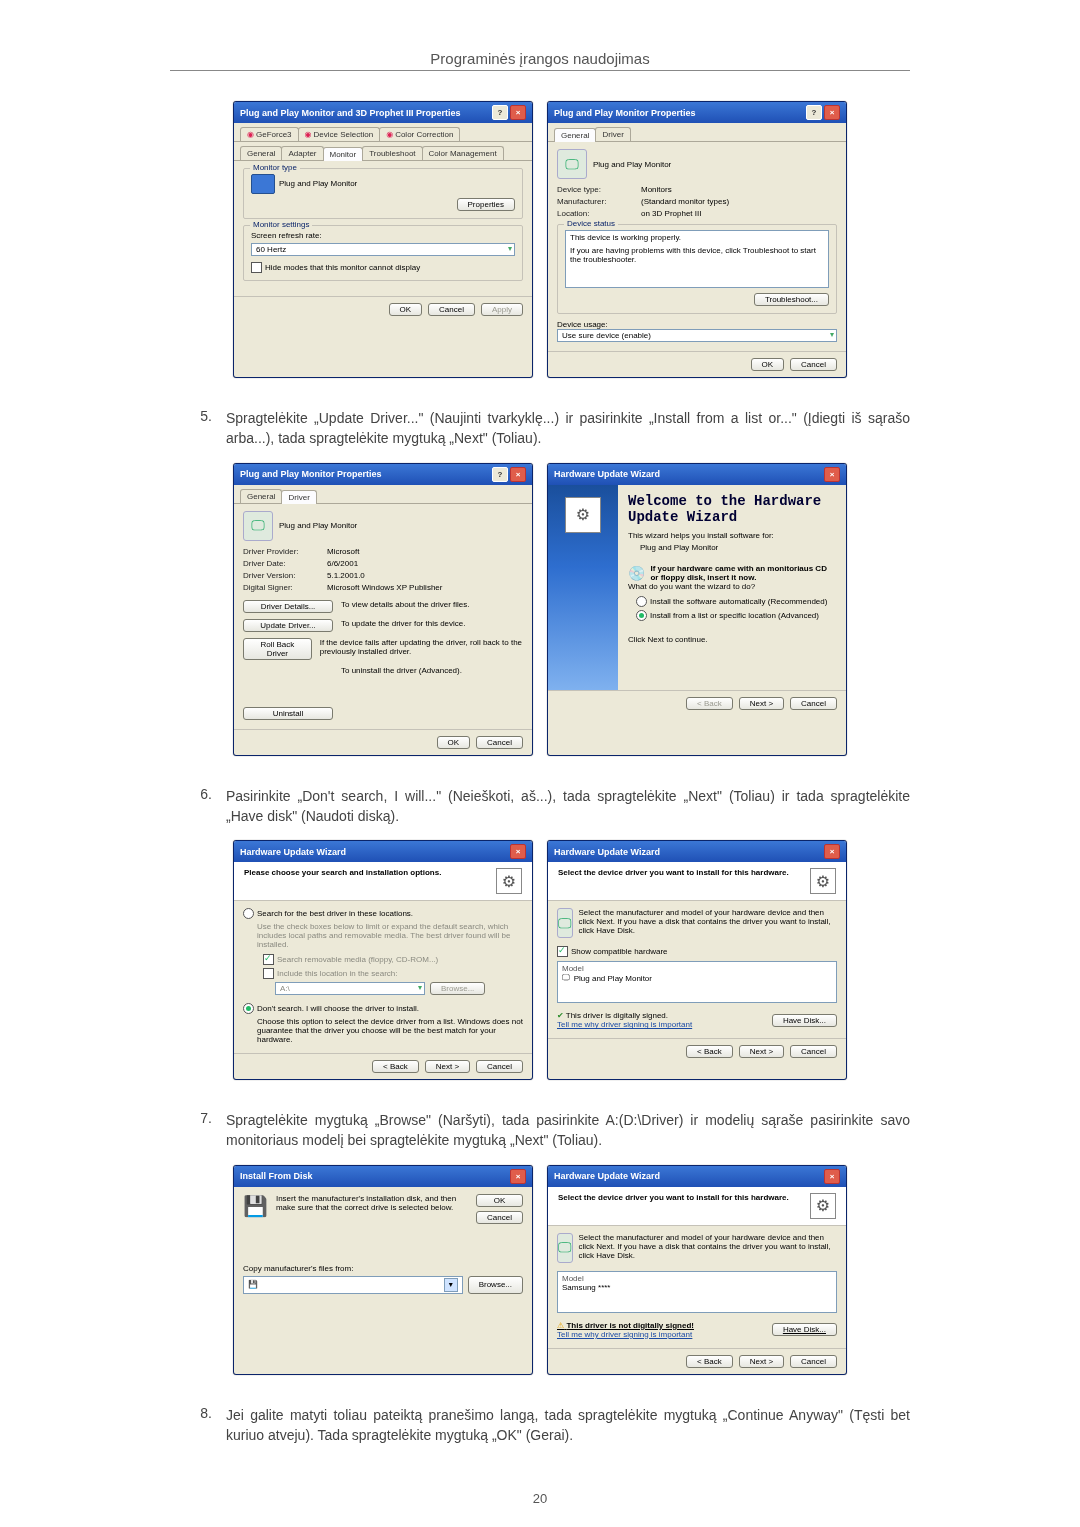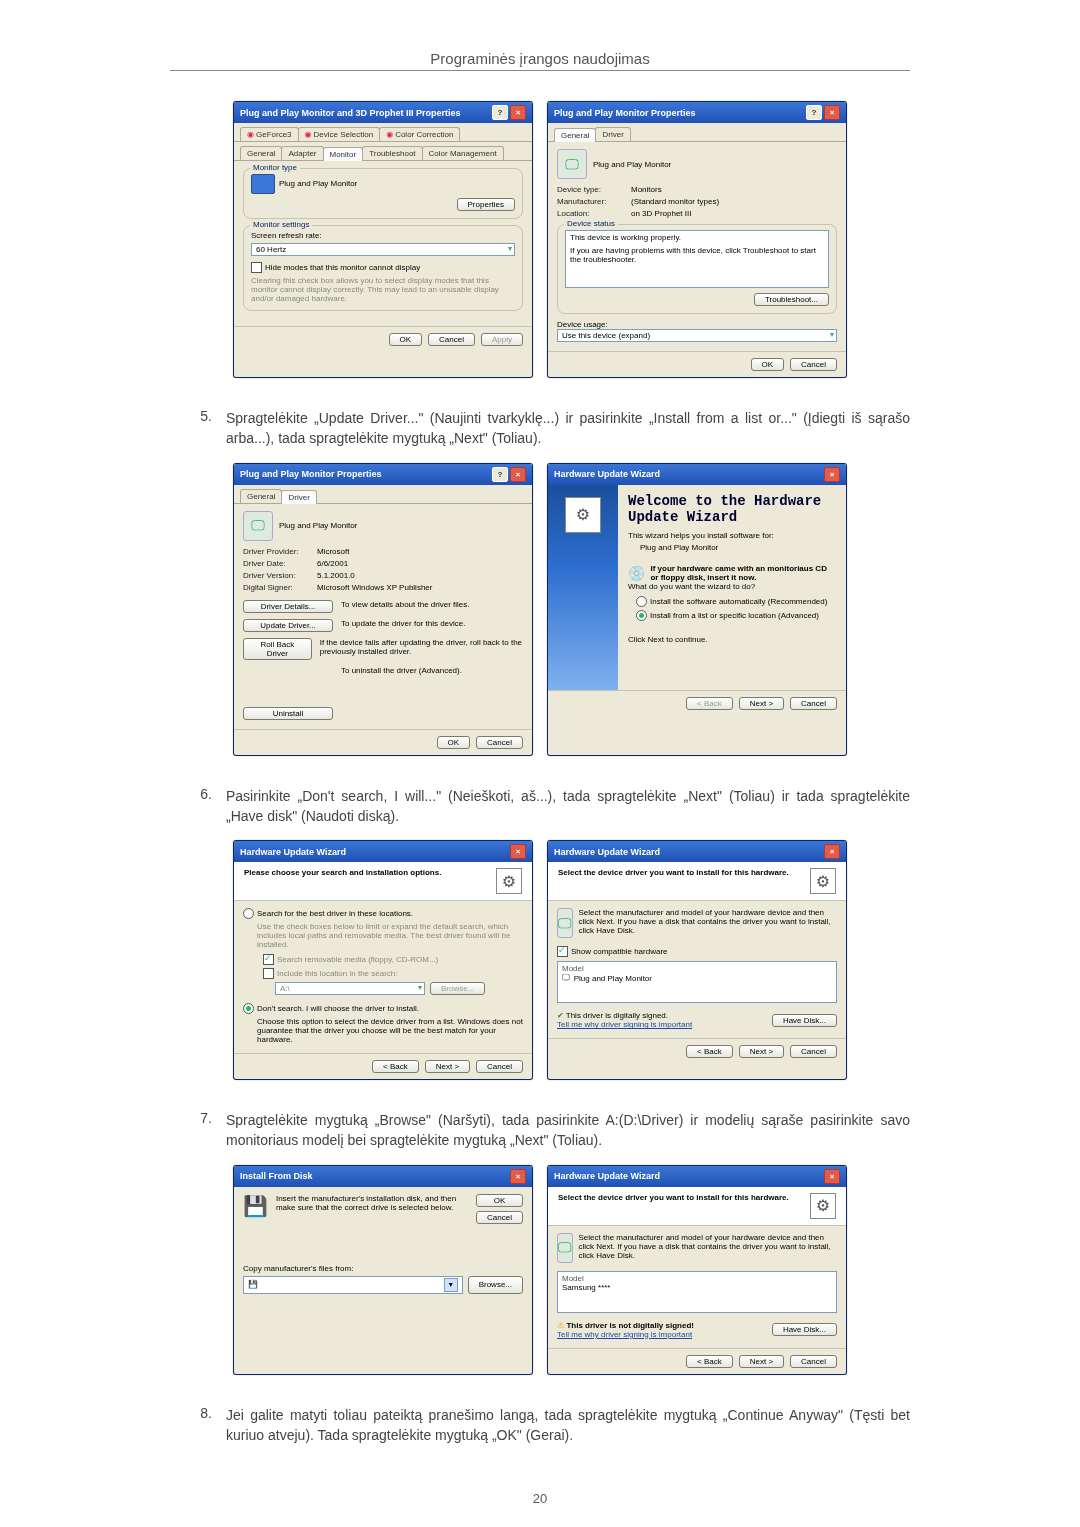--- a/index.html
+++ b/index.html
@@ -72,21 +72,21 @@
     border-bottom:none;
     background:#ece9d8;
     padding:2px 6px;
     margin-right:-1px;
     border-radius:3px 3px 0 0;
     color:#333;
   }
   .tab .icon { color:#d25; margin-right:2px; }
   .tab.active { background:#fcfcfe; position:relative; top:1px; }
   .dlg-body { padding:7px 9px 9px 9px; }
-  .groupbox { border:1px solid #c5c2b8; border-radius:8px; padding:5px 7px 7px 7px; margin-bottom:6px; position:relative; }
+  .groupbox { border:1px solid #c5c2b8; border-radius:2px; padding:5px 7px 7px 7px; margin-bottom:6px; position:relative; }
   .groupbox .legend { position:absolute; top:-6px; left:6px; background:#ece9d8; padding:0 3px; color:#0a246a; font-size:8px; }
   .btn {
     background:linear-gradient(#fff,#e7e7e0);
     border:1px solid #7a7a6e;
     border-radius:3px;
     padding:1px 10px;
     font-size:8px;
     color:#000;
   }
   .btn.disabled { color:#9a9a90; }
@@ -104,21 +104,21 @@
     display:flex; align-items:flex-start; justify-content:center; padding-top:12px;
   }
   .wizard-icon {
     width:34px; height:34px; background:#fff; border:1px solid #888;
     display:flex; align-items:center; justify-content:center; font-size:16px; color:#555;
   }
   .small-icon {
     width:28px; height:28px; display:inline-flex; align-items:center; justify-content:center;
     font-size:14px; color:#2a6; background:#dfeade; border-radius:3px; border:1px solid #aac;
   }
-  .list-row { display:flex; gap:2px; margin-bottom:3px; }
+  .list-row { display:flex; gap:12px; margin-bottom:3px; }
   .list-row .k { width:72px; color:#222; }
   .link { color:#1a4aa5; text-decoration:underline; }
   .radio { display:inline-block; width:9px; height:9px; border:1px solid #555; border-radius:50%; vertical-align:middle; margin-right:3px; position:relative; background:#fff;}
   .radio.checked::after { content:""; position:absolute; width:5px; height:5px; background:#2b6; border-radius:50%; top:2px; left:2px; }
   .checkbox { display:inline-block; width:9px; height:9px; border:1px solid #555; background:#fff; vertical-align:middle; margin-right:3px; position:relative;}
   .checkbox.checked::after { content:"✓"; position:absolute; top:-2px; left:0; font-size:9px; color:#2b6; }
   .bullet-line { display:flex; margin: 6px 0 10px 0; }
   .bullet-num { width:42px; color:#444; font-size:14px; text-align:right; padding-right:14px; }
   .bullet-txt { flex:1; color:#444; font-size:14px; text-align:justify; line-height:1.45; }
   .pagenum { text-align:center; font-size:13px; color:#555; margin-top:46px; }
@@ -169,21 +169,20 @@
           </div>
           <div style="text-align:right; margin-top:4px;">
             <button class="btn">Properties</button>
           </div>
         </div>
         <div class="groupbox">
           <span class="legend">Monitor settings</span>
           <div>Screen refresh rate:</div>
           <div class="select-box" style="width:100%; box-sizing:border-box; margin:3px 0 6px 0;">60 Hertz</div>
           <div><span class="checkbox"></span><span>Hide modes that this monitor cannot display</span></div>
-          <div class="text-disabled" style="margin-top:3px;">Clearing this check box allows you to select display modes that this monitor cannot display correctly. This may lead to an unusable display and/or damaged hardware.</div>
         </div>
       </div>
       <div class="dlg-buttons-bar">
         <button class="btn">OK</button>
         <button class="btn">Cancel</button>
         <button class="btn disabled">Apply</button>
       </div>
     </div>
 
     <div class="dialog" style="width:300px;">
@@ -219,21 +218,21 @@
           <span class="legend">Device status</span>
           <div class="white-field" style="height:52px;">
             <div>This device is working properly.</div>
             <div style="margin-top:4px;">If you are having problems with this device, click Troubleshoot to start the troubleshooter.</div>
           </div>
           <div style="text-align:right; margin-top:5px;">
             <button class="btn">Troubleshoot...</button>
           </div>
         </div>
         <div style="margin-top:6px;">Device usage:</div>
-        <div class="select-box" style="width:100%; box-sizing:border-box;">Use this device (expand)</div>
+        <div class="select-box" style="width:100%; box-sizing:border-box;">Use sure device (enable)</div>
       </div>
       <div class="dlg-buttons-bar">
         <button class="btn">OK</button>
         <button class="btn">Cancel</button>
       </div>
     </div>
   </div>
 
   <div class="bullet-line">
     <div class="bullet-num">5.</div>
@@ -457,21 +456,21 @@
       </div>
       <div class="dlg-body">
         <div style="display:flex; gap:6px;">
           <span class="small-icon">🖵</span>
           <span>Select the manufacturer and model of your hardware device and then click Next. If you have a disk that contains the driver you want to install, click Have Disk.</span>
         </div>
         <div class="white-field" style="margin-top:8px; height:36px;">
           <div style="color:#555;">Model</div>
           <div>Samsung ****</div>
         </div>
-        <div style="display:flex; justify-content:space-between; align-items:center; margin-top:8px;">
+        <div style="display:flex; justify-content:space-between; align-items:center; margin-top:8px;text-decoration:underline;">
           <div>
             <span style="color:#e6a100;">⚠</span>
             <b>This driver is not digitally signed!</b><br>
             <span class="link">Tell me why driver signing is important</span>
           </div>
           <button class="btn">Have Disk...</button>
         </div>
       </div>
       <div class="dlg-buttons-bar">
         <button class="btn">&lt; Back</button>

